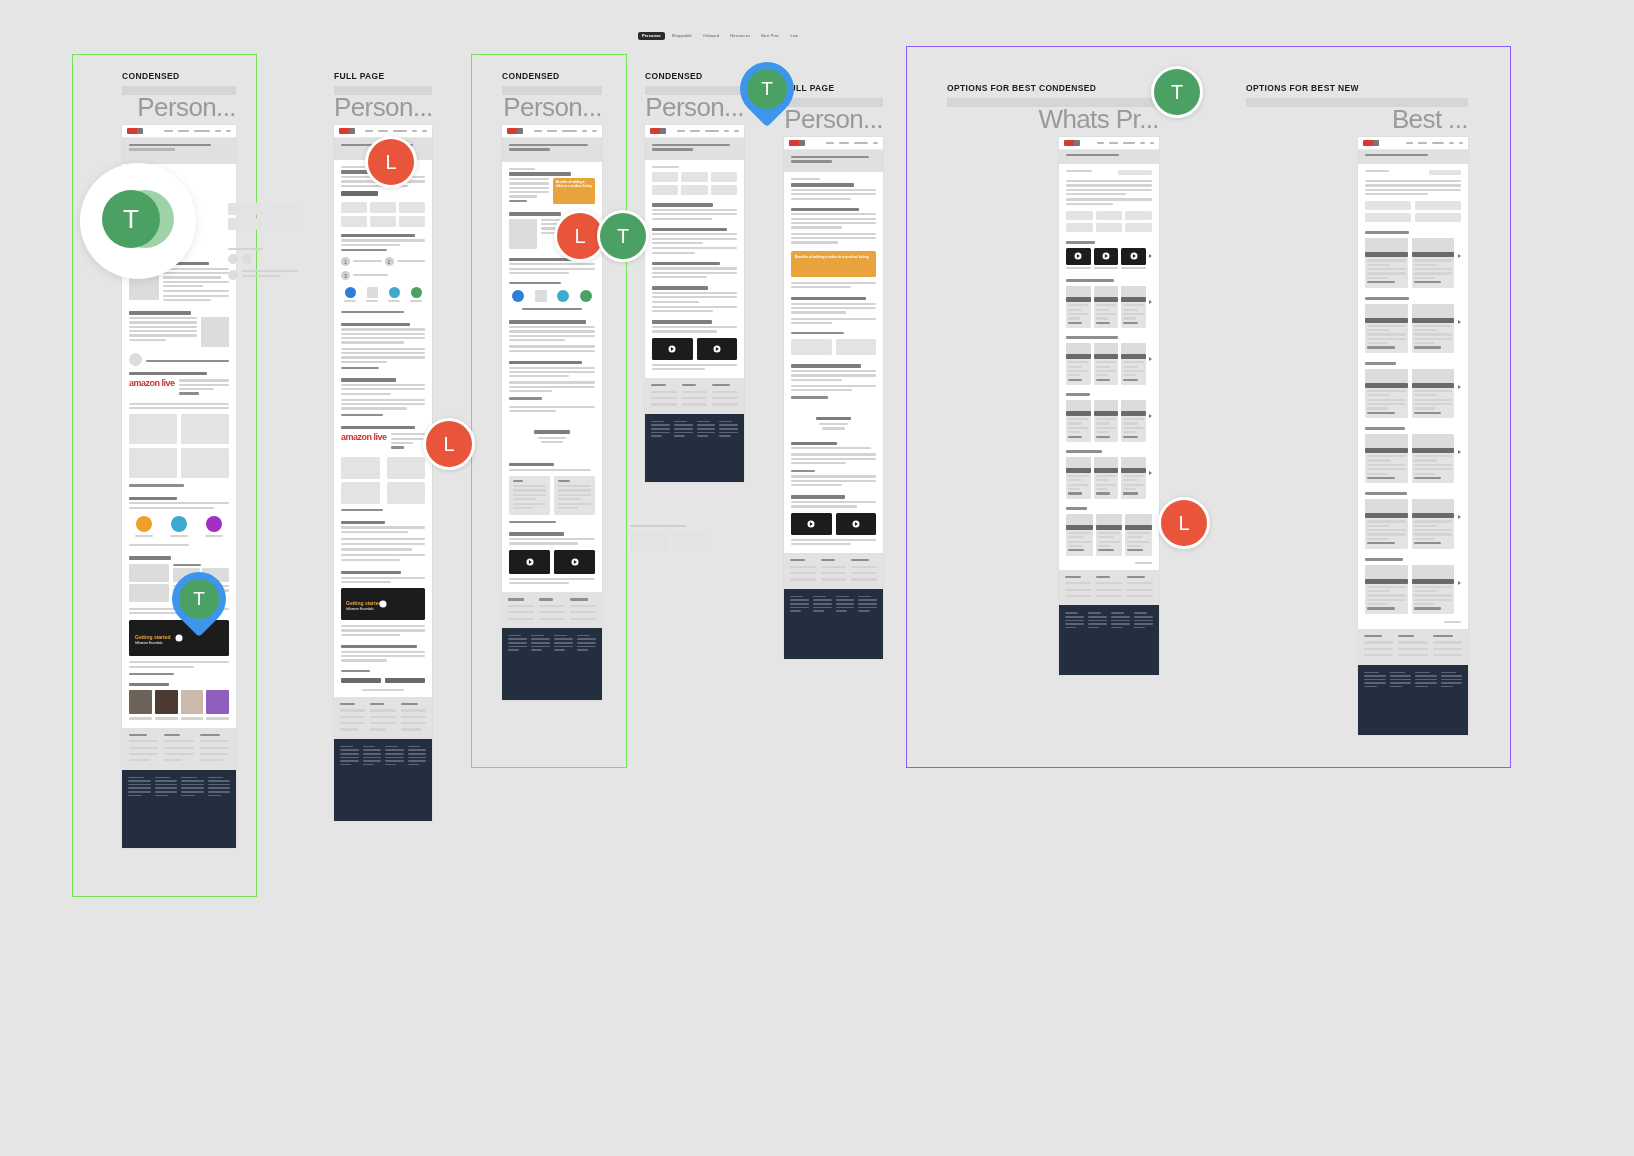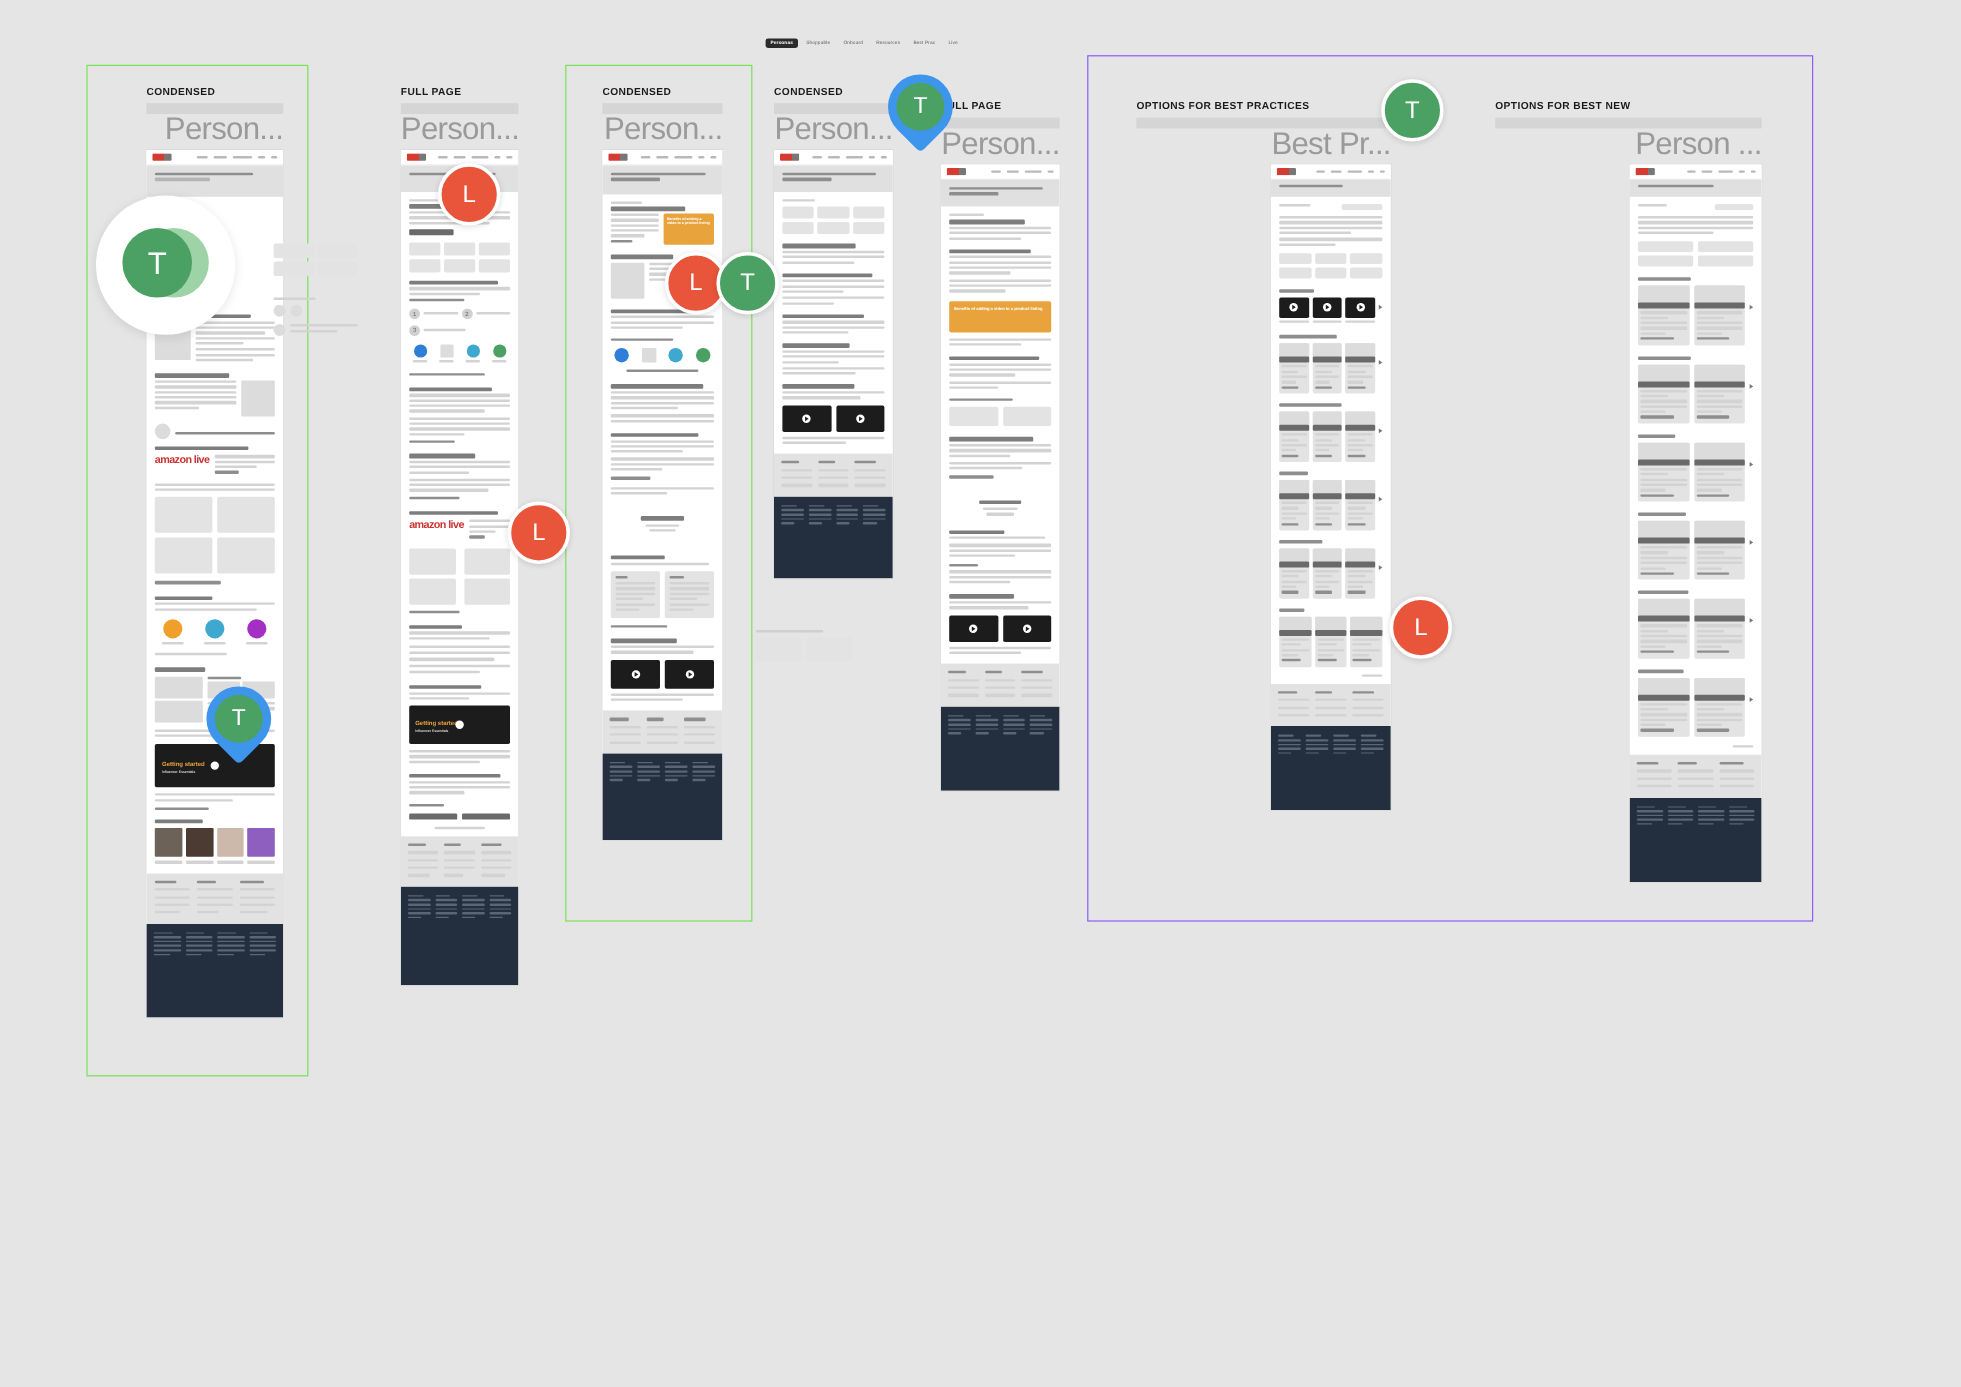--- a/index.html
+++ b/index.html
@@ -1004,23 +1004,23 @@
               <div class="fln"></div>
               <div class="fln"></div>
               <div class="fln" style="width:60%"></div>
             </div>
         </div>
       </div>
     </div>
   </div>
 
   <div class="group" style="left:947px; top:83px; width:212px;">
-    <div class="grp-tag">OPTIONS FOR BEST PRACTICES</div>
+    <div class="grp-tag">OPTIONS FOR BEST CONDENSED</div>
     <div class="grp-underbar"></div>
-    <div class="grp-title">Best Pr...</div>
+    <div class="grp-title">Whats Pr...</div>
 
     <div class="page" style="width:100px; margin-left:112px;">
       <div class="p-nav">
         <div class="p-logo"></div>
         <div class="p-navlinks">
           <div class="p-navlink" style="width:7px"></div>
             <div class="p-navlink" style="width:9px"></div>
           <div class="p-navlink" style="width:12px"></div>
             <div class="p-navlink" style="width:5px"></div>
           <div class="p-navlink" style="width:4px"></div>
@@ -1314,21 +1314,21 @@
               <div class="fln" style="width:60%"></div>
             </div>
         </div>
       </div>
     </div>
   </div>
 
   <div class="group" style="left:1246px; top:83px; width:222px;">
     <div class="grp-tag">OPTIONS FOR BEST NEW</div>
     <div class="grp-underbar"></div>
-    <div class="grp-title">Person ...</div>
+    <div class="grp-title">Best ...</div>
 
     <div class="page" style="width:110px; margin-left:112px;">
       <div class="p-nav">
         <div class="p-logo"></div>
         <div class="p-navlinks">
           <div class="p-navlink" style="width:7px"></div>
             <div class="p-navlink" style="width:9px"></div>
           <div class="p-navlink" style="width:12px"></div>
             <div class="p-navlink" style="width:5px"></div>
           <div class="p-navlink" style="width:4px"></div>

